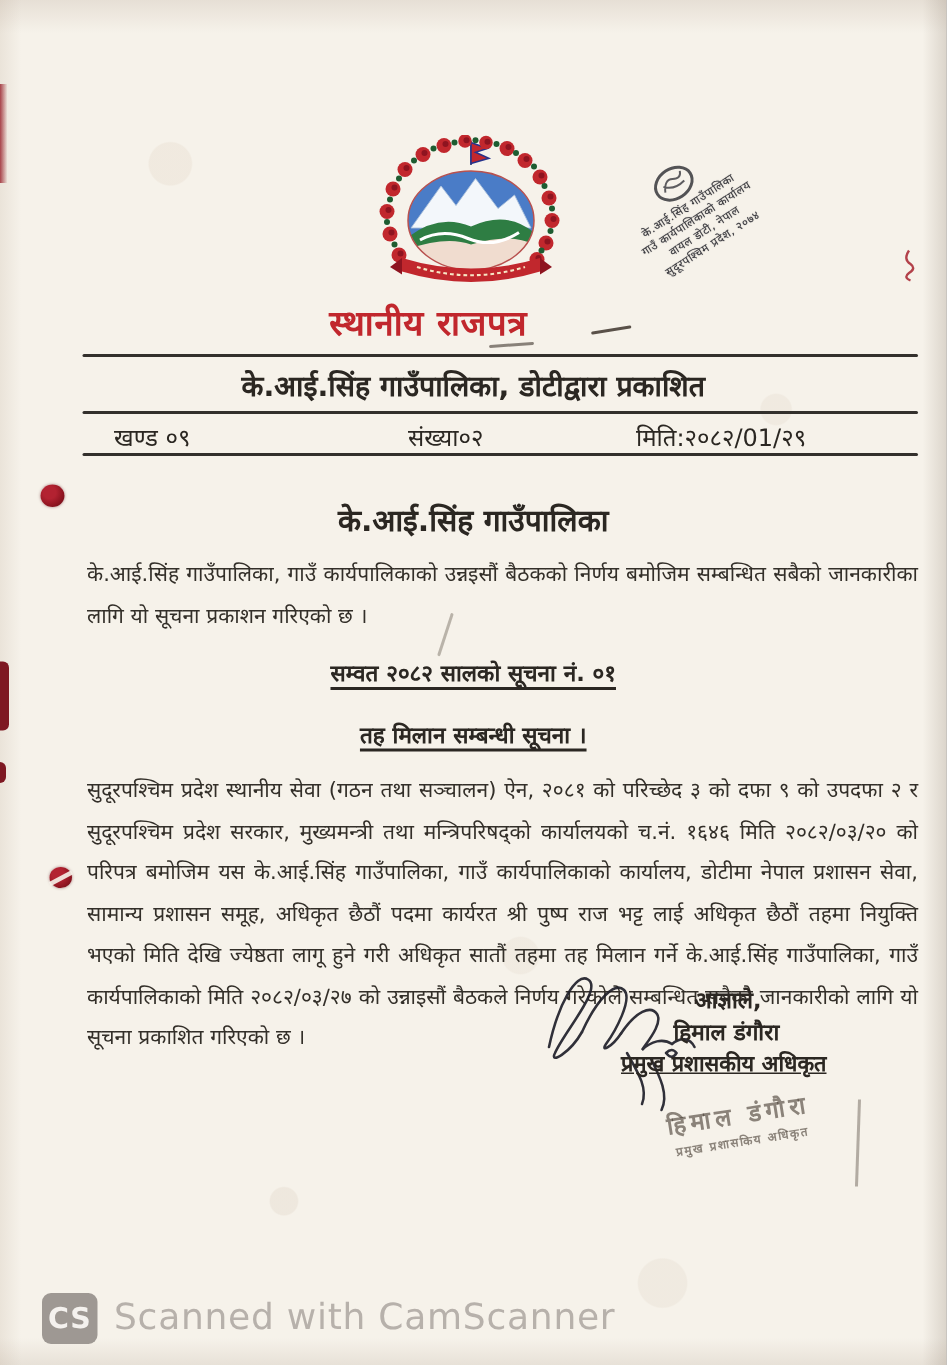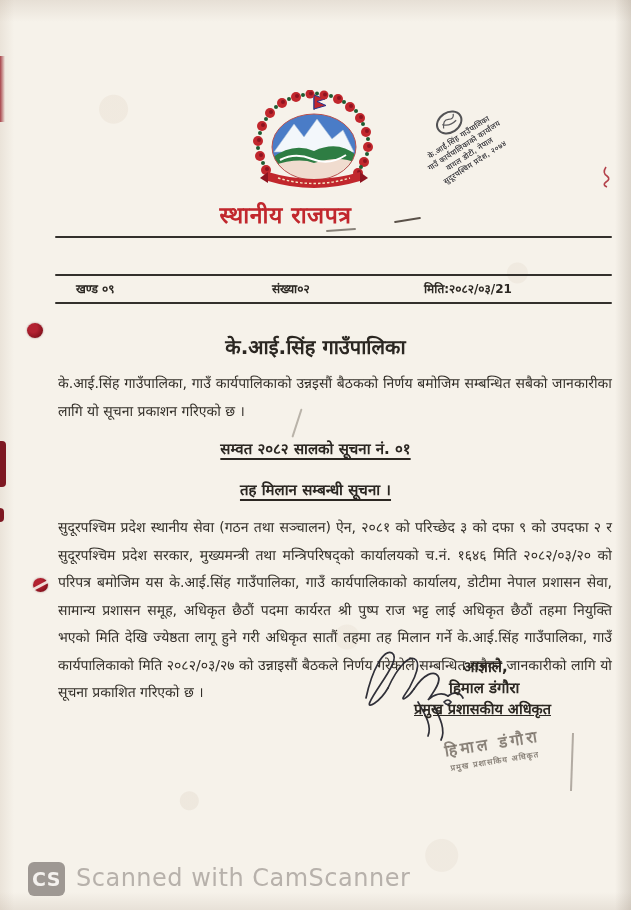--- a/index.html
+++ b/index.html
@@ -17,21 +17,21 @@
       linear-gradient(180deg, rgba(190,175,160,0.28) 0px, rgba(0,0,0,0) 22px),
       linear-gradient(0deg, rgba(180,165,150,0.22) 0px, rgba(0,0,0,0) 18px),
       #f6f2ea;
     color:#2b2722;
   }
   .abs{position:absolute;}
   .ctr{left:0; width:631px; text-align:center;}
   .hr{position:absolute; left:55px; width:557px; height:2px; background:#33302c; border-radius:1px;}
   .gaz-title{font-size:23px; font-weight:bold; color:#c1272d; letter-spacing:0.5px;}
   .pub{font-size:19px; font-weight:bold;}
-  .meta{font-size:12px; font-weight:bold;}
+  .meta{font-size:16px; font-weight:normal;}
   .part{font-size:16px; font-weight:bold;}
   .muni{font-size:20px; font-weight:bold;}
   .para{font-size:14px; line-height:28px; font-weight:500; text-align:justify; color:#332f29;}
   .h-underline{font-size:15px; font-weight:bold; text-decoration:underline; text-underline-offset:4px; text-decoration-thickness:1.5px;}
   .sig-label{font-size:15px; font-weight:bold;text-align:right;}
   
   .office-stamp{
     left:392px; top:104px; width:158px; height:104px;
     transform:rotate(-33deg); transform-origin:50% 50%;
     color:rgba(42,42,48,0.82); text-align:center;
@@ -164,24 +164,25 @@
     <div class="ln">गाउँ कार्यपालिकाको कार्यालय</div>
     <div class="ln">वायल डोटी, नेपाल</div>
     <div class="ln">सुदूरपश्चिम प्रदेश, २०७४</div>
   </div>
 
   <div class="abs ctr gaz-title" style="top:198px; left:-30px;">स्थानीय राजपत्र</div>
   <div class="abs pen-dash" style="left:394px; top:219px; width:27px; transform:rotate(-9deg);"></div>
   <div class="abs pen-dash" style="left:326px; top:229px; width:30px; transform:rotate(-4deg); opacity:0.7;"></div>
 
   <div class="hr" style="top:236px;"></div>
+  <div class="abs ctr pub" style="top:244px;">के.आई.सिंह गाउँपालिका, डोटीद्वारा प्रकाशित</div>
   <div class="hr" style="top:274px;"></div>
   <div class="abs meta" style="left:76px; top:280px;">खण्ड ०९</div>
   <div class="abs meta" style="left:272px; top:280px;">संख्या०२</div>
-  <div class="abs meta" style="left:424px; top:280px;">मिति:२०८२/०३/21</div>
+  <div class="abs meta" style="left:424px; top:280px;">मिति:२०८२/01/२९</div>
   <div class="hr" style="top:302px;"></div>
 
   <div class="abs ctr muni" style="top:333px;">के.आई.सिंह गाउँपालिका</div>
 
   <div class="abs para" style="left:58px; top:369px; width:554px;">के.आई.सिंह गाउँपालिका, गाउँ कार्यपालिकाको उन्नइसौं बैठकको निर्णय बमोजिम सम्बन्धित सबैको जानकारीका लागि यो सूचना प्रकाशन गरिएको छ ।</div>
 
   <div class="abs pen-dash" style="left:296px; top:408px; width:1.5px; height:30px; background:rgba(95,85,72,0.4); transform:rotate(18deg);"></div>
 
   <div class="abs ctr h-underline" style="top:438px;">सम्वत २०८२ सालको सूचना नं. ०१</div>
   <div class="abs ctr h-underline" style="top:479px;">तह मिलान सम्बन्धी सूचना ।</div>

